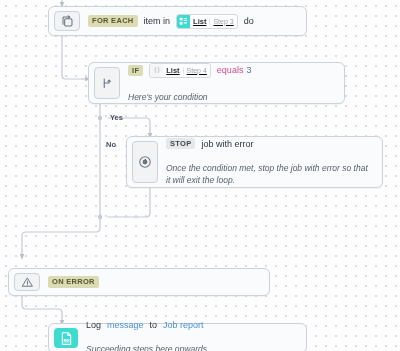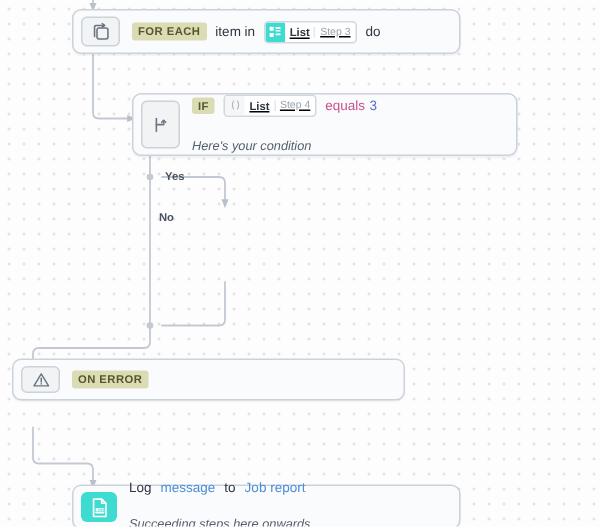--- a/index.html
+++ b/index.html
@@ -265,22 +265,39 @@
         <span class="op">equals</span>
         <span class="opval">3</span>
       </div>
       <div class="desc">Here's your condition</div>
     </div>
   </div>
 
   <div class="branch-label" style="left:110px; top:113px;">Yes</div>
   <div class="branch-label" style="left:106px; top:140px;">No</div>
 
-
-  <div class="node" style="left:8px; top:239px; width:262px; height:28px;">
+  <div class="node" style="left:126px; top:136px; width:257px; height:52px;">
+    <div class="node-icon">
+      <svg width="14" height="14" viewBox="0 0 16 16" fill="none" stroke="#6b7683" stroke-width="1.2" stroke-linecap="round" stroke-linejoin="round">
+        <circle cx="8" cy="8" r="6"></circle>
+        <path d="M6.4 9.6 L6.4 6.2 Q6.4 5.4 7.1 5.4 Q7.8 5.4 7.8 6.2
+                 L7.8 5.0 Q7.8 4.3 8.5 4.3 Q9.2 4.3 9.2 5.0 L9.2 8.4" fill="#6b7683" stroke="none"></path>
+        <circle cx="8" cy="8" r="2.8" fill="#6b7683" stroke="none"></circle>
+      </svg>
+    </div>
+    <div class="node-body">
+      <div class="row1">
+        <span class="badge badge-gray">STOP</span>
+        <span class="plain">job with error</span>
+      </div>
+      <div class="desc">Once the condition met, stop the job with error so that it will exit the loop.</div>
+    </div>
+  </div>
+
+  <div class="node" style="left:8px; top:268px; width:262px; height:28px;">
     <div class="node-icon">
       <svg width="13" height="13" viewBox="0 0 16 16" fill="none" stroke="#6b7683" stroke-width="1.2" stroke-linecap="round" stroke-linejoin="round">
         <path d="M8 2.8 L14 12.6 L2 12.6 Z"></path>
         <path d="M8 6.4 L8 9.4"></path>
         <path d="M8 10.9 L8 11.1"></path>
       </svg>
     </div>
     <div class="node-body">
       <div class="row1">
         <span class="badge badge-olive">ON ERROR</span>

